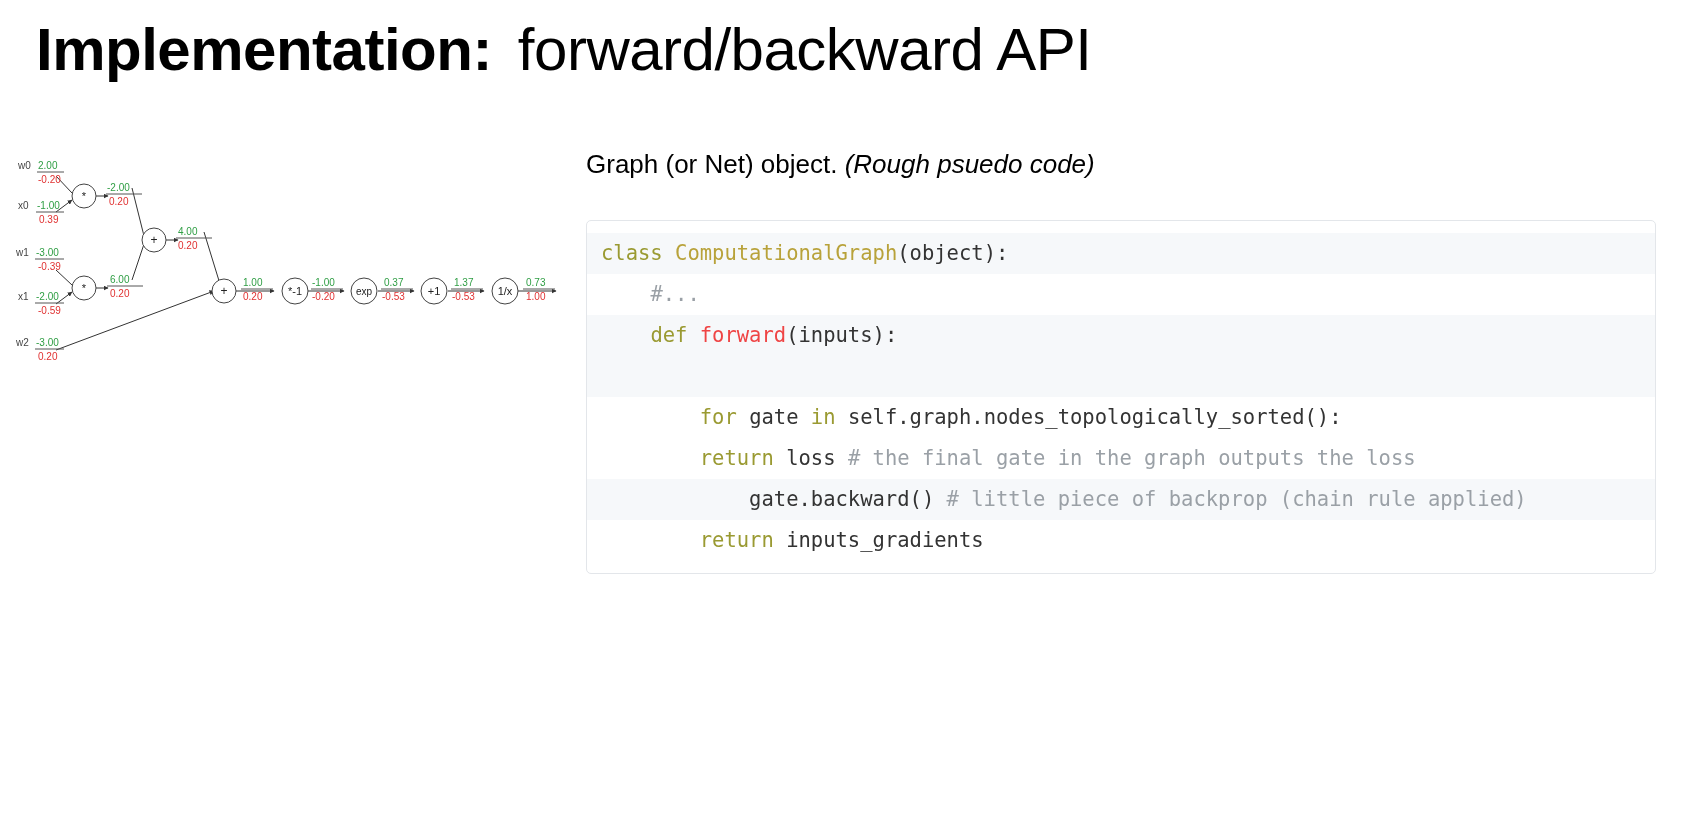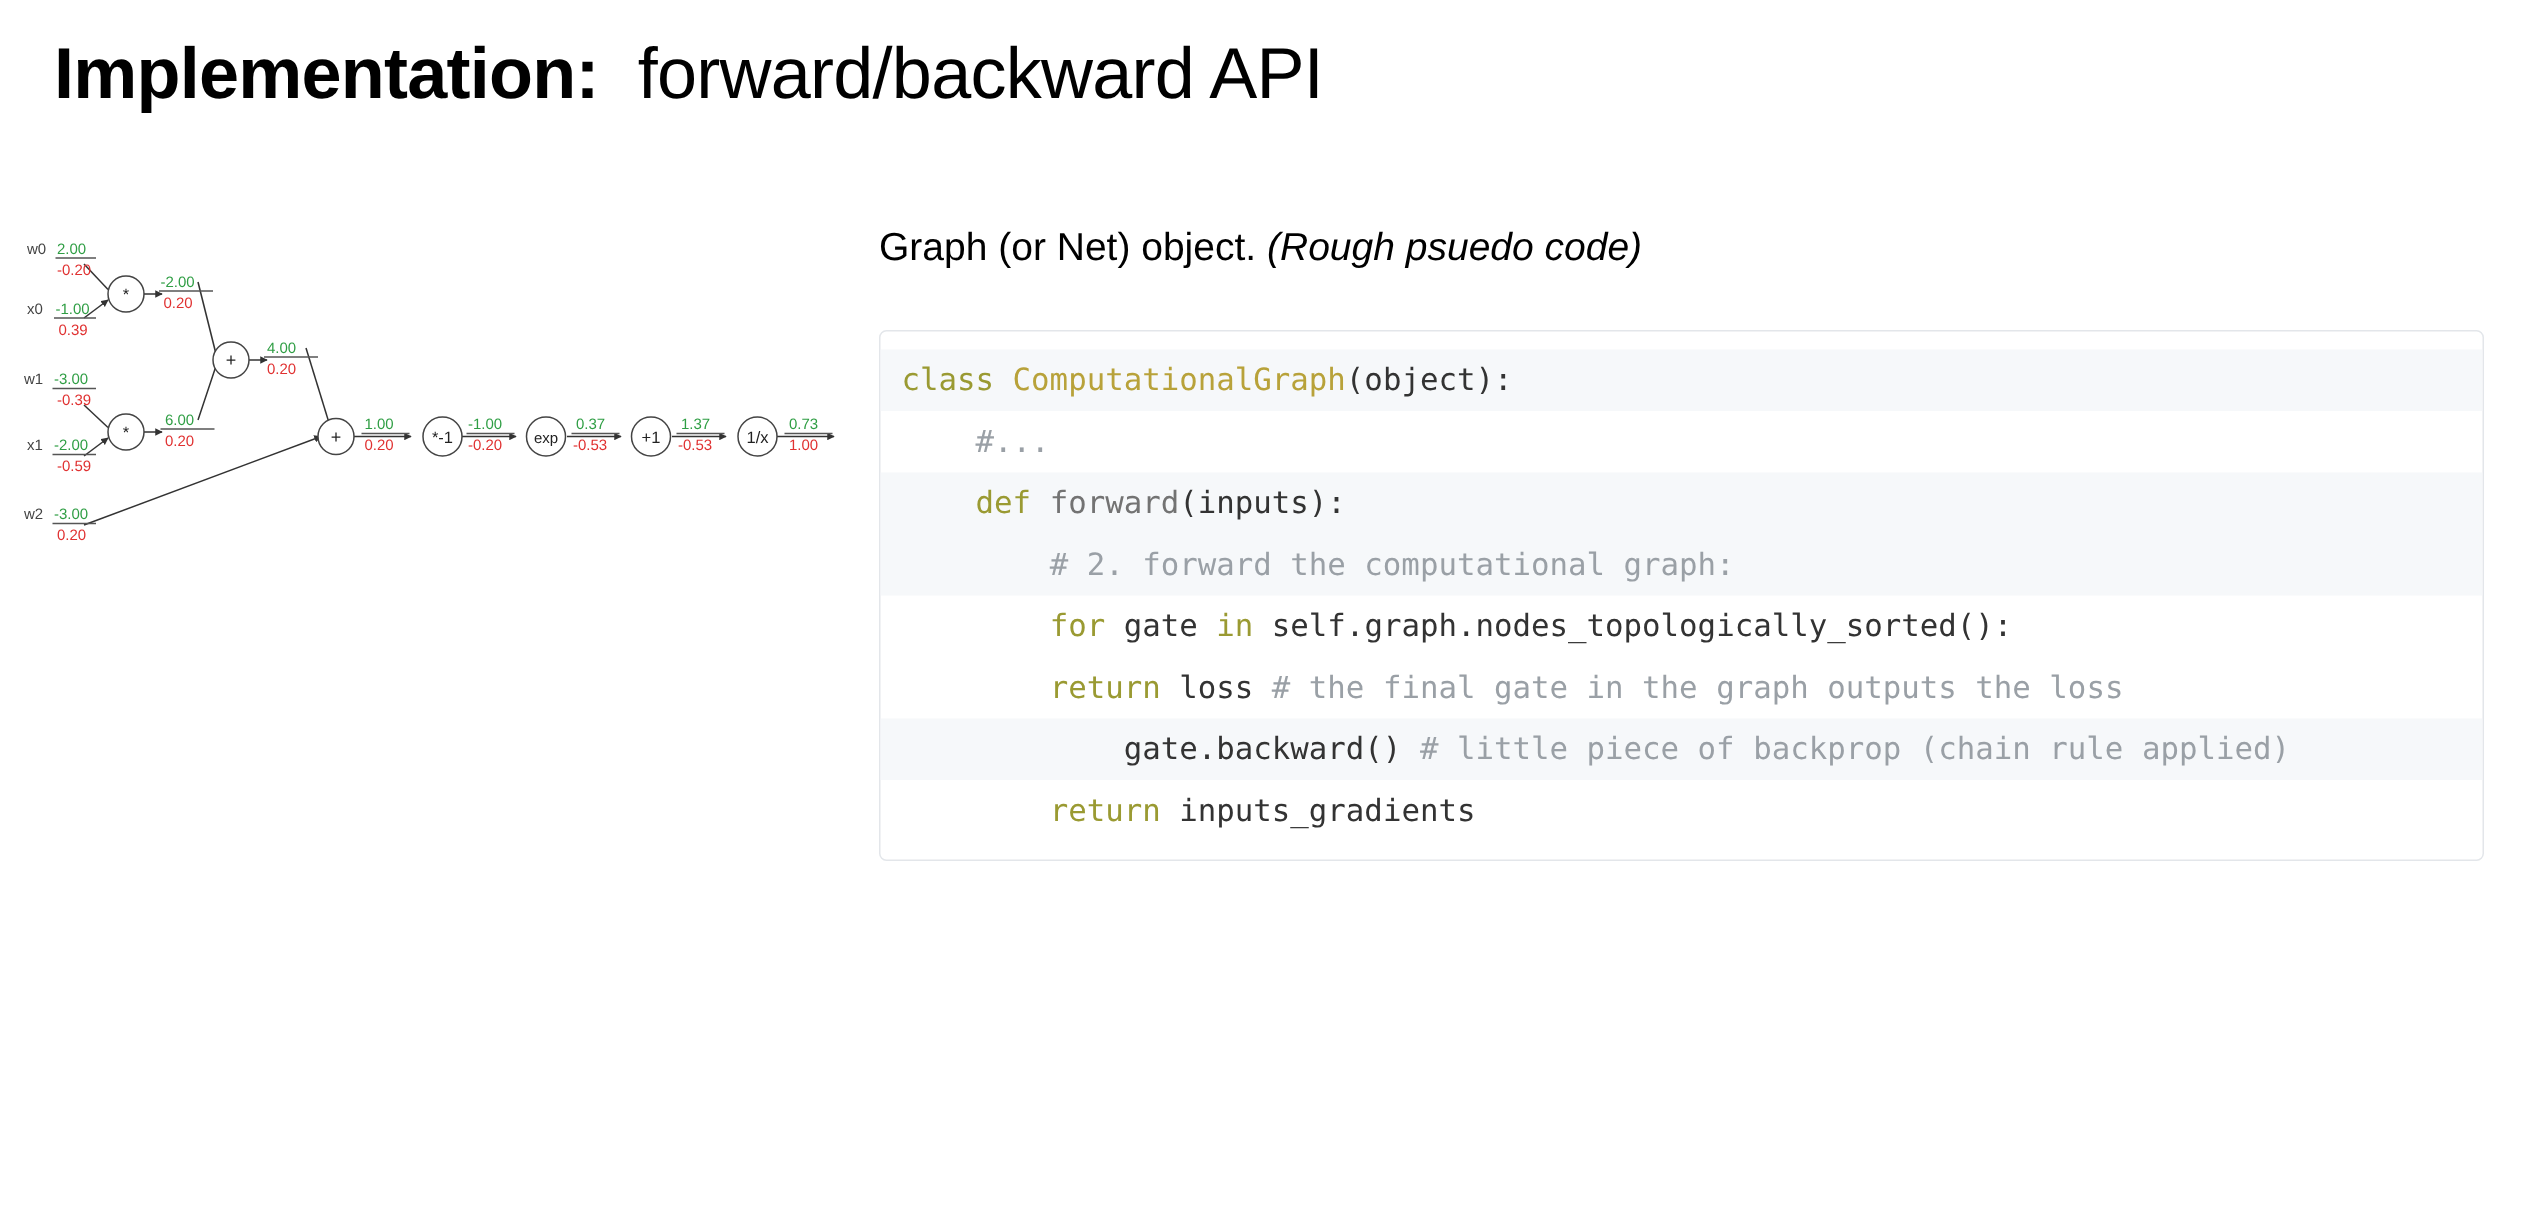--- a/index.html
+++ b/index.html
@@ -14,21 +14,21 @@
     overflow: hidden;
     font-family: "Liberation Sans", sans-serif;
     color: #000000;
   }
 
   
   #slide-title {
     position: absolute;
     left: 36px;
     top: 14px;
-    font-size: 48px;
+    font-size: 60px;
     line-height: 72px;
     white-space: nowrap;
     letter-spacing: -0.5px;
   }
   #slide-title .bold { font-weight: bold; }
   #slide-title .reg  { font-weight: normal; }
   #slide-title .gap  { display: inline-block; width: 26px; }
 
   
   #right-heading {
@@ -60,21 +60,21 @@
     line-height: 41px;
     height: 41px;
     white-space: pre;
     padding-left: 14px;
     color: #333333;
     overflow: visible;
   }
   .code-line.stripe { background: #f6f8fa; }
   .tok-kw   { color: #9a9a32; }          
   .tok-cls  { color: #b8a23a; margin-top: 16px; }          
-  .tok-fn   { color: #737373; }          
+  .tok-fn   { color: #ef4444; }          
   .tok-plain{ color: #333333; }
   .tok-cmt  { color: #9aa0a6; }
 
   
   #graph-figure {
     position: absolute;
     left: 8px;
     top: 152px;
     width: 552px;
     height: 215px;
@@ -232,18 +232,18 @@
 
 <div id="right-heading">
   <span>Graph (or Net) object.</span>
   <span class="ital">(Rough psuedo code)</span>
 </div>
 
 <div id="code-block">
     <div class="code-line stripe"><span></span><span class="tok-kw">class </span><span class="tok-cls">ComputationalGraph</span><span class="tok-plain">(object):</span></div>
     <div class="code-line"><span>    </span><span class="tok-cmt">#...</span></div>
     <div class="code-line stripe"><span>    </span><span class="tok-kw">def </span><span class="tok-fn">forward</span><span class="tok-plain">(inputs):</span></div>
-    <div class="code-line stripe"><span>        </span><span class="tok-cmt"># 2. forward the computational graph:</span></div>
+    <div class="code-line stripe"><span>        </span></div>
     <div class="code-line"><span>        </span><span class="tok-kw">for </span><span class="tok-plain">gate </span><span class="tok-kw">in </span><span class="tok-plain">self.graph.nodes_topologically_sorted():</span></div>
     <div class="code-line"><span>        </span><span class="tok-kw">return </span><span class="tok-plain">loss </span><span class="tok-cmt"># the final gate in the graph outputs the loss</span></div>
     <div class="code-line stripe"><span>            </span><span class="tok-plain">gate.backward() </span><span class="tok-cmt"># little piece of backprop (chain rule applied)</span></div>
     <div class="code-line"><span>        </span><span class="tok-kw">return </span><span class="tok-plain">inputs_gradients</span></div>
   </div>
 
 </body></html>

